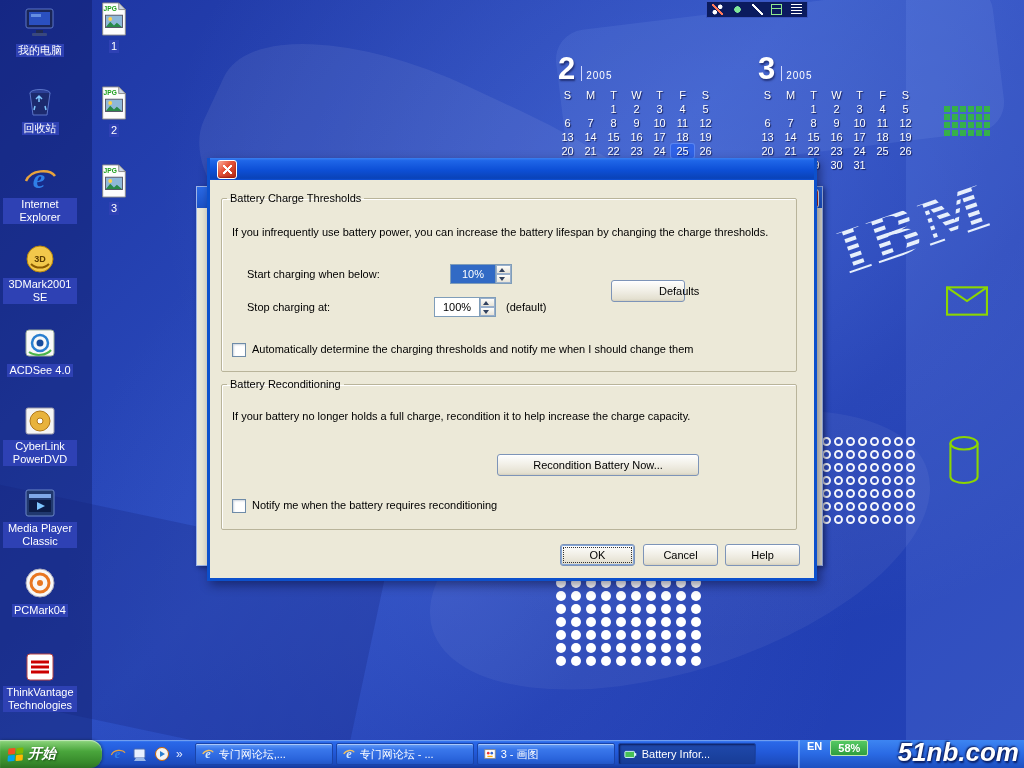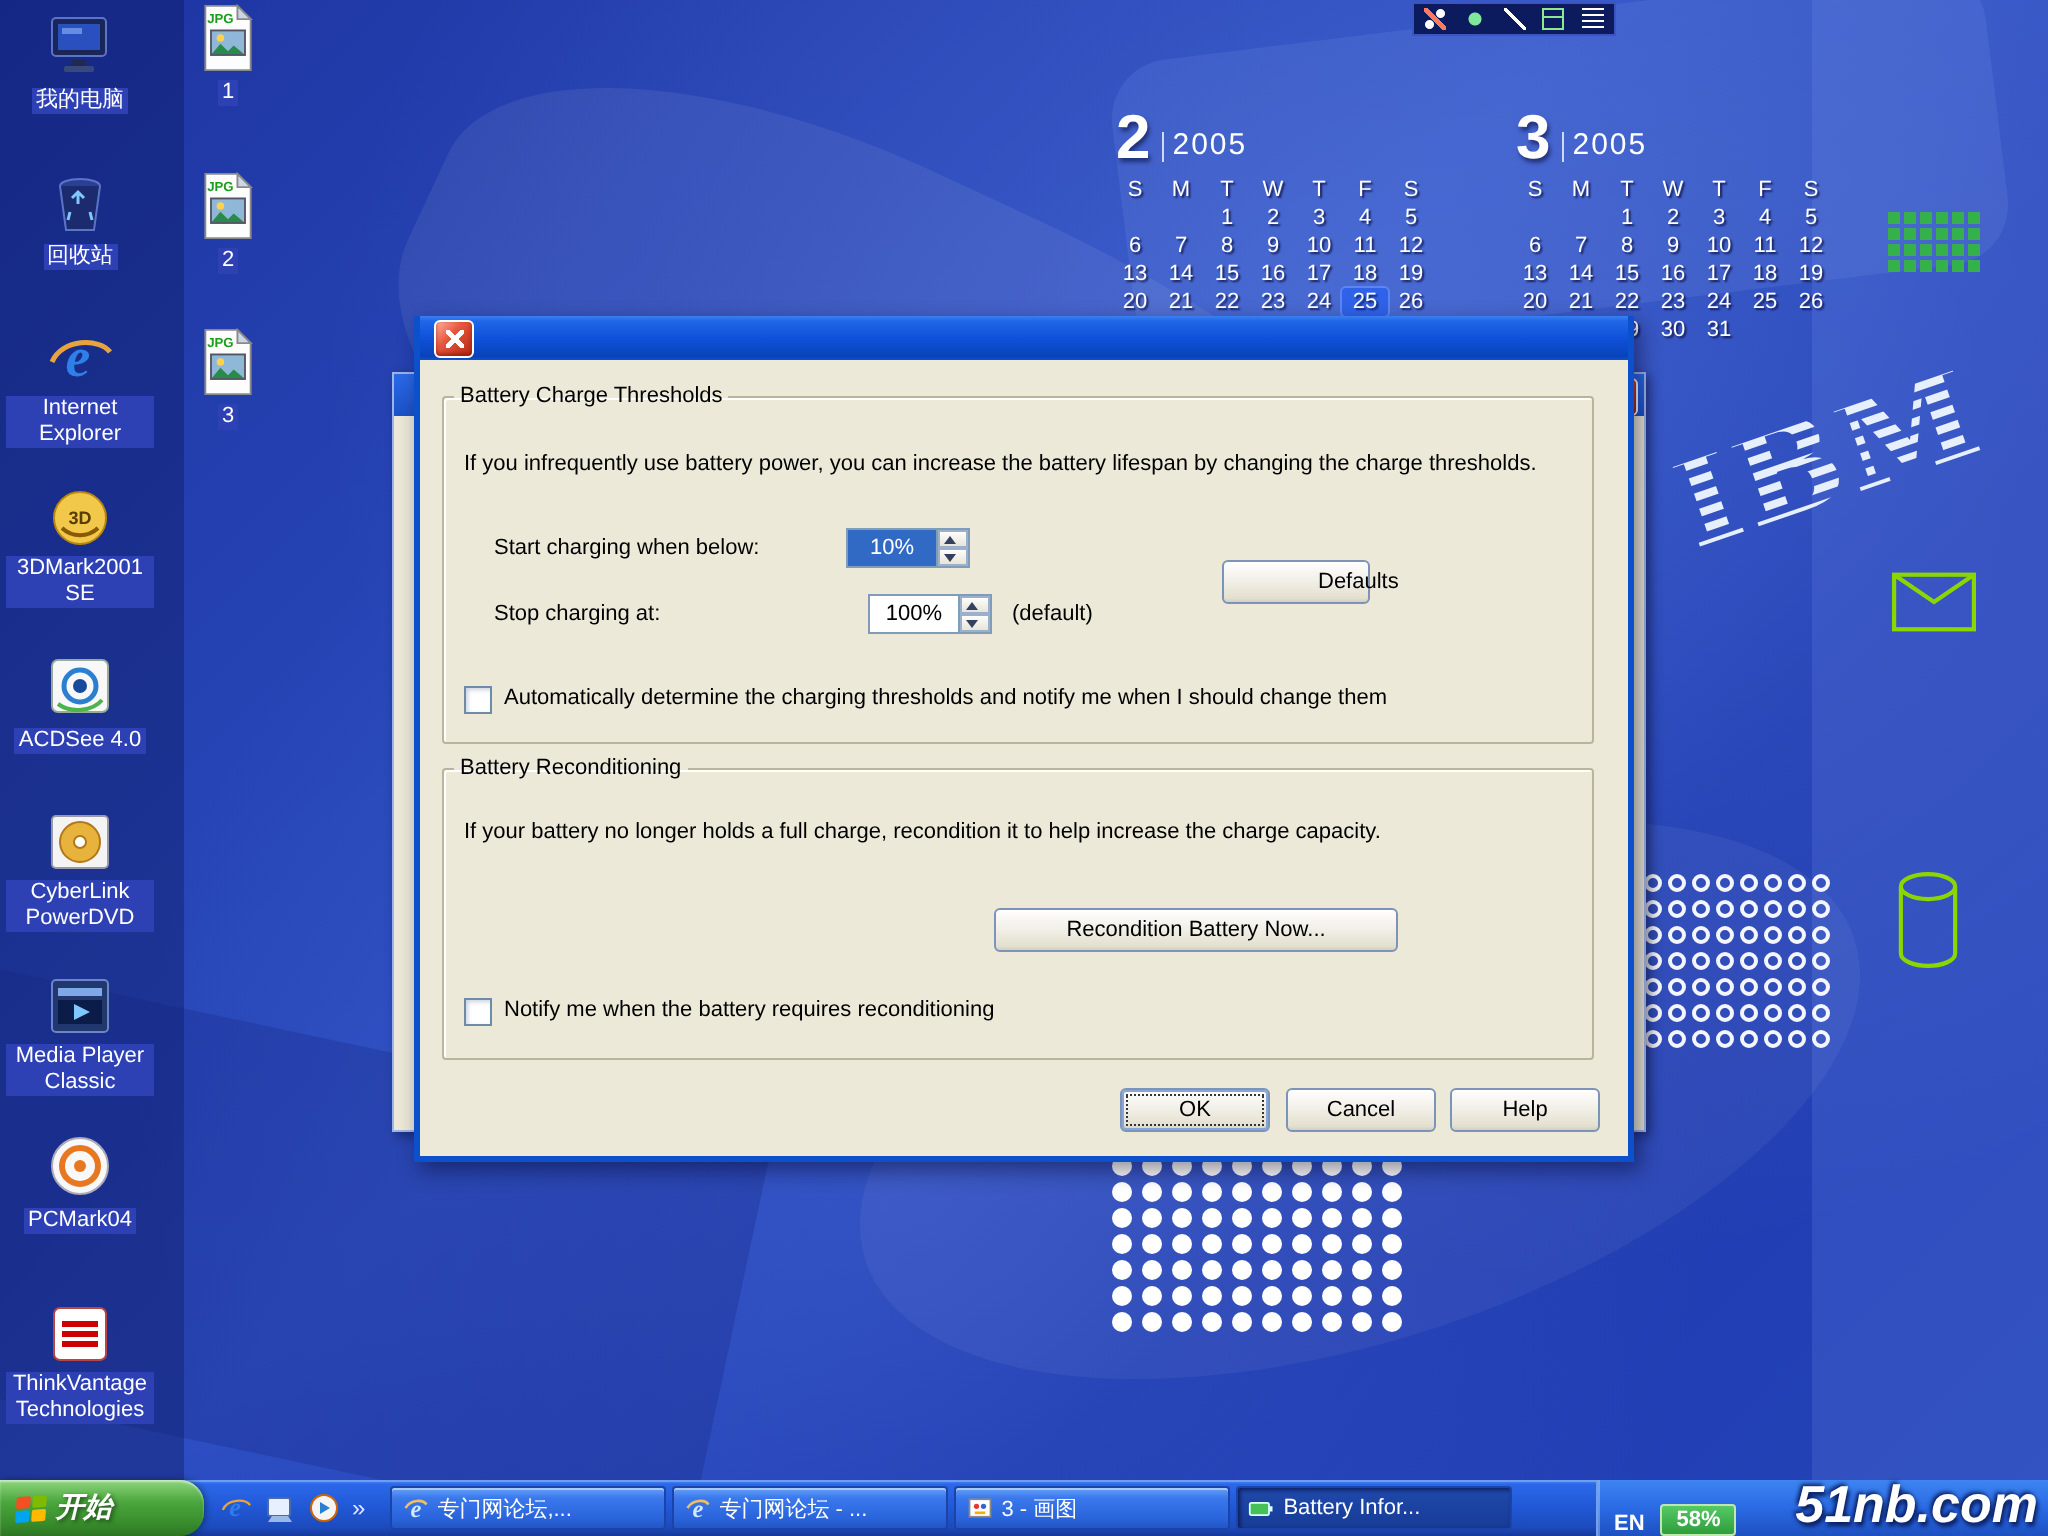--- a/index.html
+++ b/index.html
@@ -29,21 +29,21 @@
   .dicon .ic svg{width:100%;height:100%;display:block;}
   .dicon .lbl{display:inline-block;margin-top:2px;font-size:11px;line-height:13px;
               color:#fff;background:#2e41b4;padding:0 2px;max-width:74px;}
 
   
   .calendar{position:absolute;width:166px;color:#fff;z-index:1;}
   .cal0{left:556px;top:50px;}  .cal1{left:756px;top:50px;}
   .cal-title{display:flex;align-items:flex-end;height:34px;margin-left:2px;}
   .cal-month{font-size:31px;font-weight:bold;line-height:30px;text-shadow:1px 2px 2px rgba(0,0,40,.5);}
   .cal-sep{width:1px;height:15px;background:#cfd8ff;margin:0 4px 3px 6px;}
-  .cal-year{font-size:15px;margin-bottom:3px;letter-spacing:1px;}
+  .cal-year{font-size:10px;margin-bottom:3px;letter-spacing:1px;}
   .cal-grid{display:grid;grid-template-columns:repeat(7,23px);grid-auto-rows:14px;margin-top:4px;}
   .cal-cell{font-size:11px;text-align:center;line-height:14px;text-shadow:1px 1px 1px rgba(0,0,40,.7);}
   .cal-hl{background:#2f62e8;border-radius:2px;box-shadow:0 0 0 1px #5b86f2;}
 
   
   .dots{position:absolute;display:grid;z-index:1;}
   #dotsA{left:556px;top:578px;grid-template-columns:repeat(10,15px);grid-auto-rows:13px;}
   #dotsA i{display:block;width:10px;height:10px;border-radius:50%;background:#fff;}
   #dotsB{left:822px;top:437px;grid-template-columns:repeat(8,12px);grid-auto-rows:13px;}
   #dotsB i{display:block;width:9px;height:9px;border-radius:50%;box-sizing:border-box;
@@ -102,21 +102,21 @@
   fieldset.grp{position:absolute;left:11px;width:576px;margin:0;padding:0;box-sizing:border-box;
     border:1px solid #b9b49a;border-radius:2px;box-shadow:inset 1px 1px 0 #fff;}
   legend{font-size:11px;padding:0 3px;margin-left:5px;margin-top:20px;}
   .grp1{top:12px;height:180px;}  .grp2{top:198px;height:152px;}
   .gdesc{position:absolute;left:10px;top:22px;right:10px;line-height:13px;}
   .grp2 .gdesc{top:20px;}
   .flabel{position:absolute;left:25px;}
   .lb1{top:64px;}  .lb2{top:97px;}
   .spin{position:absolute;display:flex;width:62px;height:20px;box-sizing:border-box;
     border:1px solid #7f9db9;background:#fff;}
-  .sp1{left:201px;top:60px;}  .sp2{left:212px;top:93px;}
+  .sp1{left:228px;top:60px;}  .sp2{left:212px;top:93px;}
   .spinval{flex:1;display:flex;align-items:center;justify-content:center;}
   .spinval.selected{background:#316ac5;color:#fff;}
   .spinner{width:15px;border-left:1px solid #7f9db9;display:flex;flex-direction:column;}
   .spinner i{flex:1;position:relative;background:linear-gradient(180deg,#fdfdfb,#e8e4d8);
     border:1px solid #9ab0cc;}
   .su::after{content:"";position:absolute;left:2px;top:2px;
     border-left:3px solid transparent;border-right:3px solid transparent;border-bottom:4px solid #31415e;}
   .sd::after{content:"";position:absolute;left:2px;top:2px;
     border-left:3px solid transparent;border-right:3px solid transparent;border-top:4px solid #31415e;}
   .fnote{position:absolute;left:284px;top:97px;}
@@ -160,21 +160,21 @@
   .task{width:138px;height:22px;flex:none;box-sizing:border-box;border-radius:2px;cursor:pointer;
     border:1px solid #1a44a8;display:flex;align-items:center;gap:4px;padding:0 5px;
     color:#fff;font-size:11px;
     background:linear-gradient(180deg,#68a0f8,#3a78ec 25%,#2a64dc 75%,#2356c6);
     box-shadow:inset 0 1px 0 rgba(255,255,255,.45);}
   .task.active{background:linear-gradient(180deg,#1f49ac,#173c96);
     box-shadow:inset 1px 1px 2px rgba(0,0,40,.6);}
   .task .ticon{width:14px;height:14px;flex:none;}
   .task .ticon svg{width:14px;height:14px;display:block;}
   .task .tlabel{white-space:nowrap;overflow:hidden;text-overflow:ellipsis;}
-  .tray{flex:none;width:226px;display:flex;align-items:flex-end;gap:8px;padding:0 8px;box-sizing:border-box;
+  .tray{flex:none;width:226px;display:flex;align-items:flex-start;gap:8px;padding:0 8px;box-sizing:border-box;
     background:linear-gradient(180deg,#3d85f2 0%,#2a6ae4 50%,#1d50c0 100%);
     border-left:1px solid #6fa0f4;box-shadow:inset 1px 0 0 rgba(255,255,255,.3);}
   .tray-lang{color:#fff;font-size:11px;font-weight:bold;}
   .tray-batt{background:linear-gradient(180deg,#55c963,#2f9e3e);border:1px solid #bfe8b0;
     border-radius:2px;color:#fff;font-size:11px;font-weight:bold;padding:1px 7px;}
   .watermark{position:absolute;right:5px;bottom:0;z-index:30;color:#fff;
     font-size:26px;font-weight:bold;font-style:italic;
     text-shadow:1px 2px 2px #0a1c5c,-1px -1px 2px #0a1c5c;}
 </style>
 </head>

